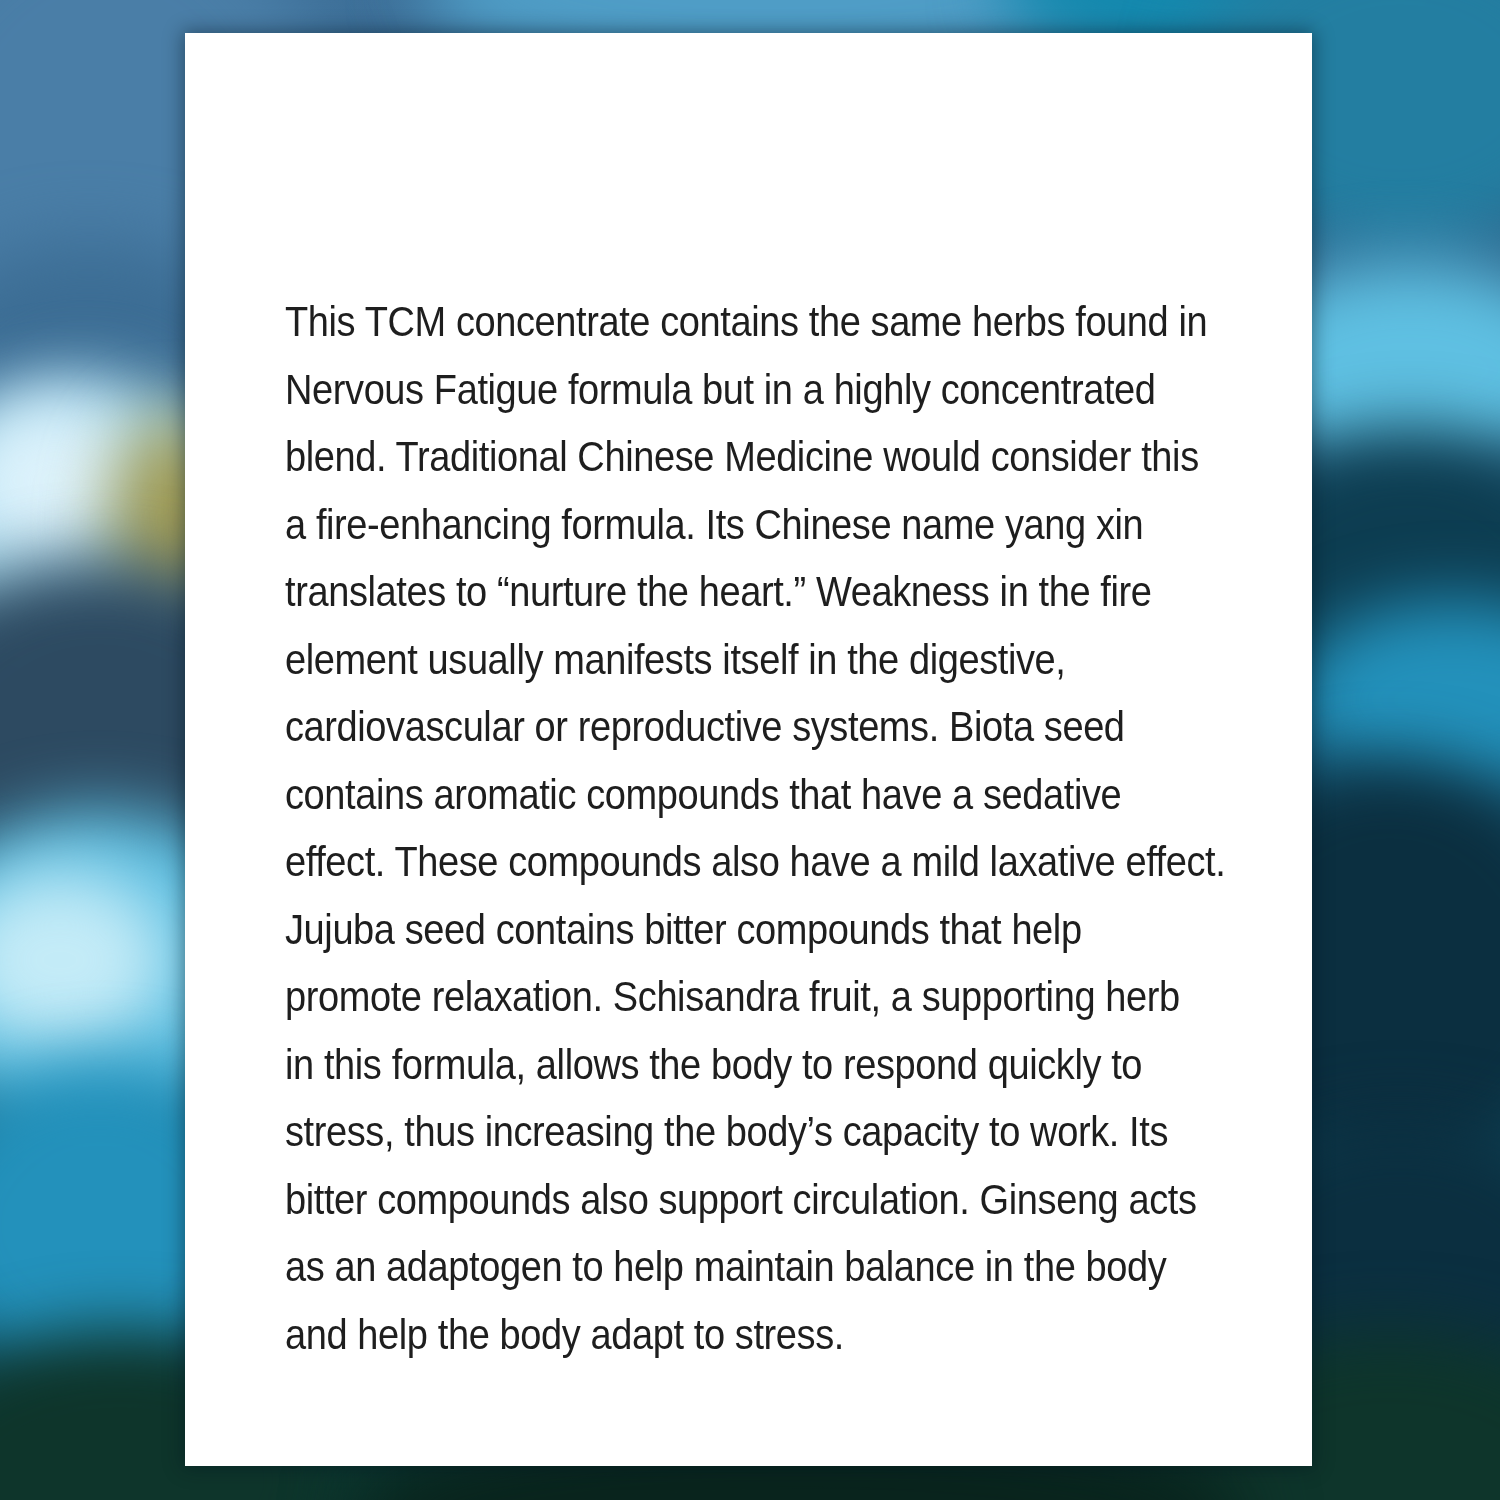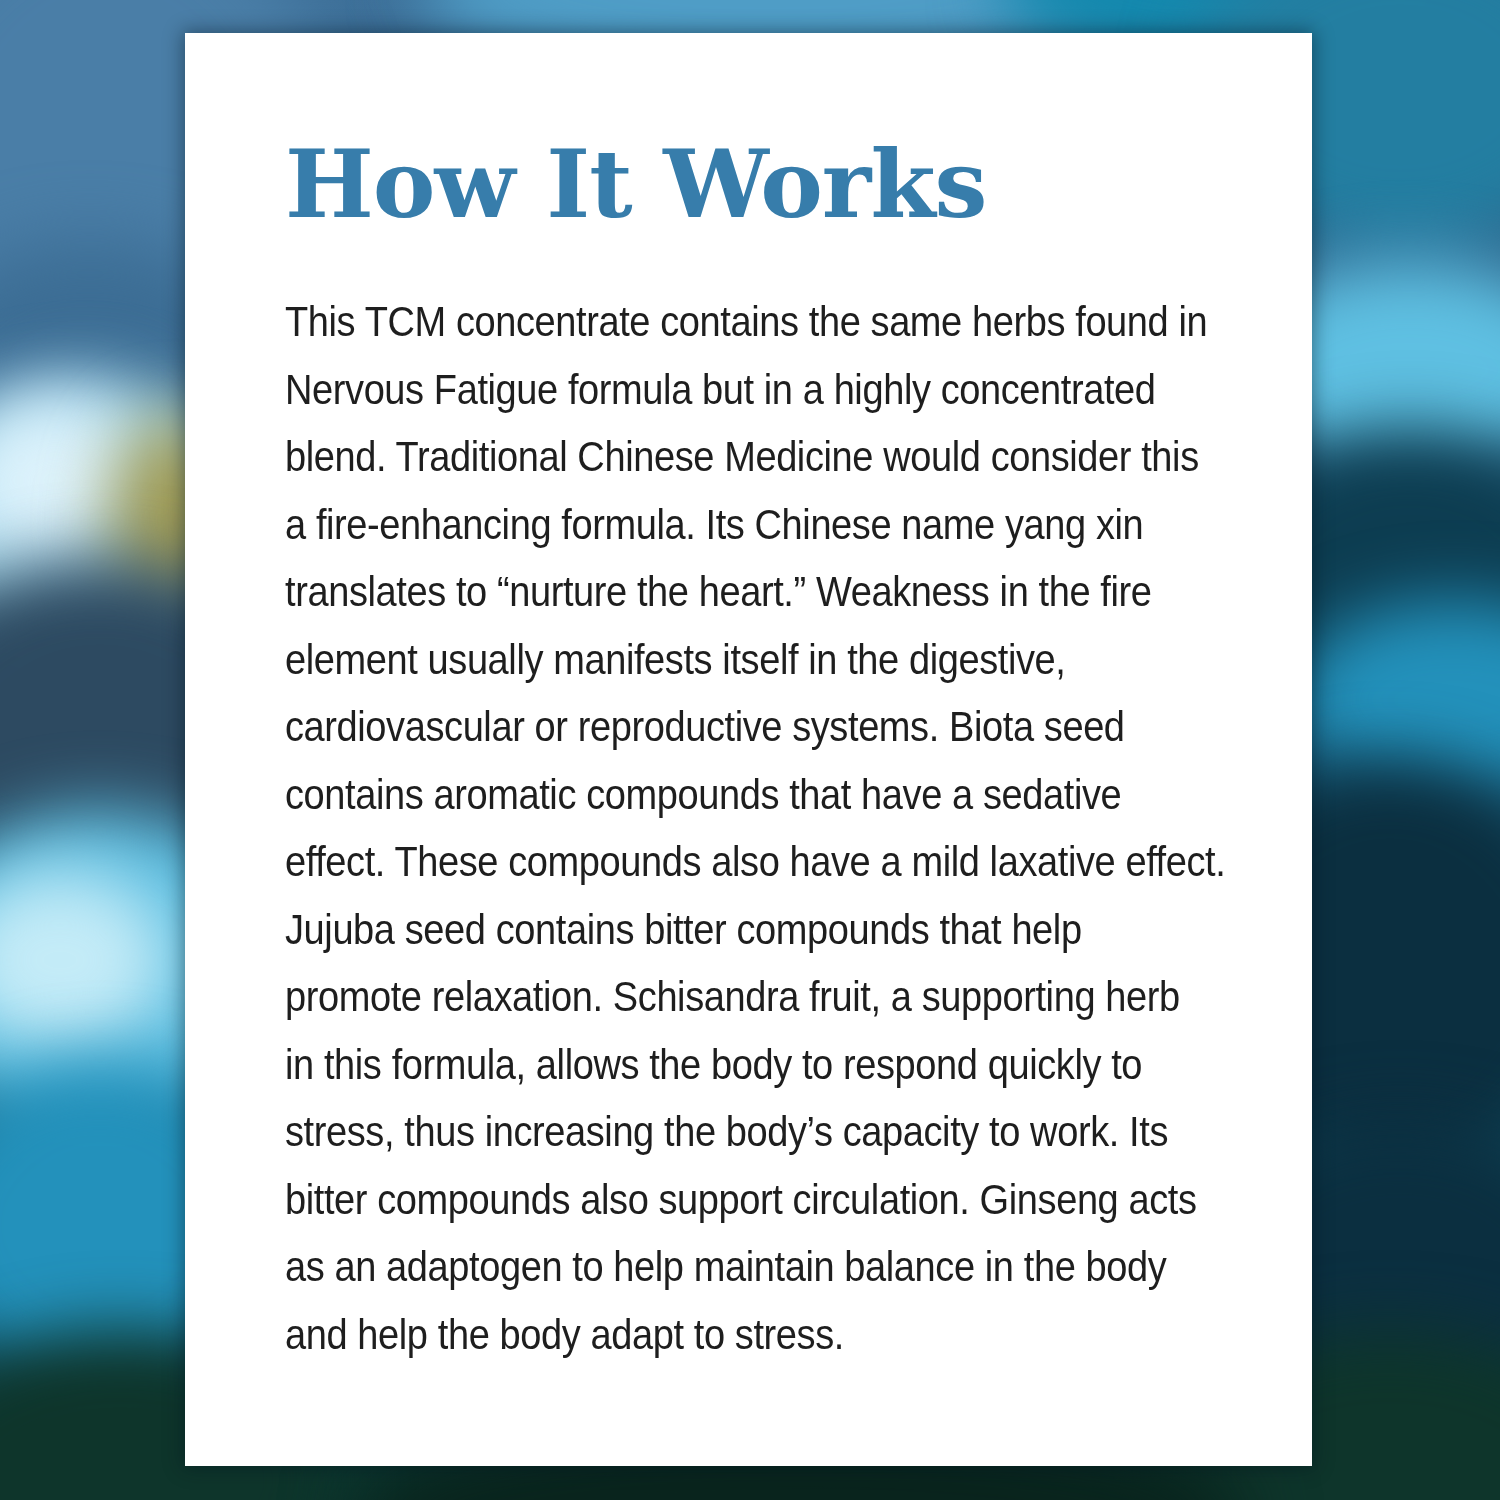--- a/index.html
+++ b/index.html
@@ -99,21 +99,20 @@
     <i class="blob b14"></i>
     <i class="blob b15"></i>
     <i class="blob b16"></i>
     <i class="blob b17"></i>
     <i class="blob b18"></i>
     <i class="blob b19"></i>
     <i class="blob b20"></i>
   </div>
 
   <section class="card">
-    <h1>How It Works</h1>
     <div class="paragraph">
         <div class="line">This TCM concentrate contains the same herbs found in</div>
         <div class="line">Nervous Fatigue formula but in a highly concentrated</div>
         <div class="line">blend. Traditional Chinese Medicine would consider this</div>
         <div class="line">a fire-enhancing formula. Its Chinese name yang xin</div>
         <div class="line">translates to “nurture the heart.” Weakness in the fire</div>
         <div class="line">element usually manifests itself in the digestive,</div>
         <div class="line">cardiovascular or reproductive systems. Biota seed</div>
         <div class="line">contains aromatic compounds that have a sedative</div>
         <div class="line">effect. These compounds also have a mild laxative effect.</div>

